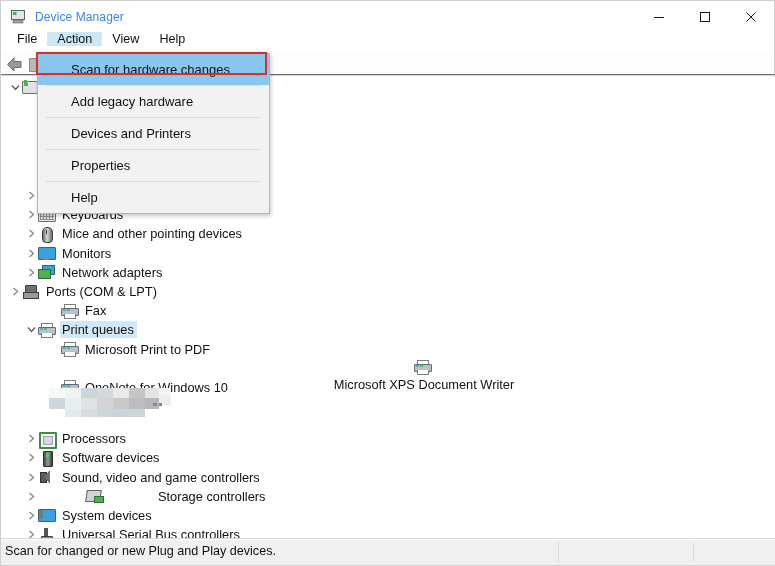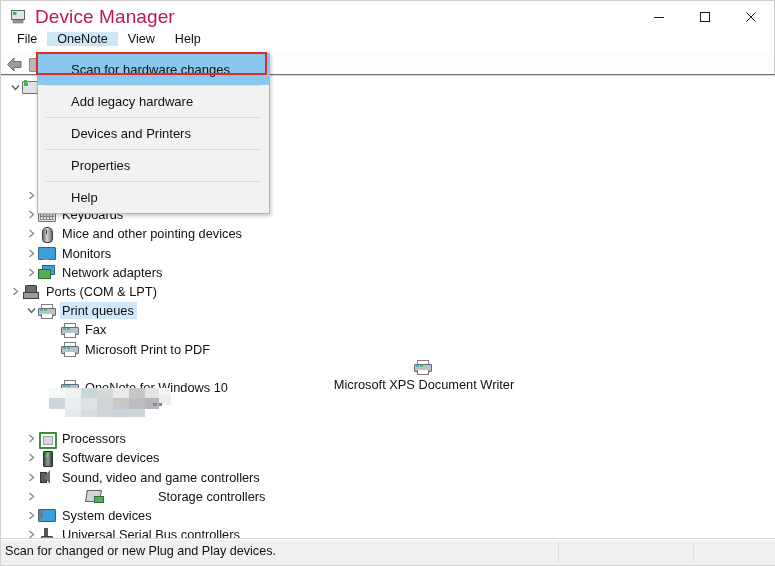--- a/index.html
+++ b/index.html
@@ -9,21 +9,21 @@
     font-family:"Liberation Sans","DejaVu Sans",sans-serif;
     font-size:13px;color:#1a1a1a;
     -webkit-font-smoothing:antialiased;
   }
   .window{position:relative;width:775px;height:566px;background:#ffffff;box-sizing:border-box;border:1px solid #cfcfcf;}
 
   
   .titlebar{position:absolute;left:0;top:0;width:100%;height:31px;background:#ffffff;}
   .title-left{position:absolute;left:10px;top:0;height:31px;display:flex;align-items:center;gap:8px;}
   .app-icon{width:16px;height:15px;position:relative;display:block;}
-  .title-text{font-size:19px;color:#be185d;letter-spacing:.1px;}
+  .title-text{font-size:12px;color:#3b82f6;letter-spacing:.1px;}
   .wbtns{position:absolute;right:0;top:0;height:31px;display:flex;}
   .wbtn{width:46px;height:31px;display:flex;align-items:center;justify-content:center;cursor:default;}
   .wbtn svg{display:block;}
 
   
   .menubar{position:absolute;left:0;top:31px;width:100%;height:21px;background:#ffffff;display:flex;align-items:flex-start;padding-left:6px;box-sizing:border-box;}
   .menu-item{padding:0 10px;display:flex;align-items:center;font-size:12.6px;color:#111;cursor:default;}
   .menu-item.active{background:#cce8f7;}
 
   
@@ -139,21 +139,21 @@
         <svg width="12" height="12" viewBox="0 0 12 12">
             <line x1="1.5" y1="1.5" x2="10.5" y2="10.5" stroke="#1a1a1a" stroke-width="1"></line>
             <line x1="10.5" y1="1.5" x2="1.5" y2="10.5" stroke="#1a1a1a" stroke-width="1"></line>
           </svg>
       </div>
     </div>
   </div>
 
   <div class="menubar">
     <div class="menu-item">File</div>
-    <div class="menu-item active">OneNote</div>
+    <div class="menu-item active">Action</div>
     <div class="menu-item">View</div>
     <div class="menu-item">Help</div>
   </div>
 
   <div class="toolbar">
     <span class="tb-back">
       <svg width="20" height="17" viewBox="0 0 20 17">
         <path d="M9 2 L2.5 8.5 L9 15 L9 11.5 L16 11.5 L16 5.5 L9 5.5 Z" fill="#9a9a9a" stroke="#6e6e6e" stroke-width="1"></path>
       </svg>
     </span>
@@ -245,45 +245,45 @@
             <polyline points="2.5,1 6.5,4.5 2.5,8" fill="none" stroke="#8c8c8c" stroke-width="1.4"></polyline>
           </svg>
       </span>
       <span class="ticon">
           <span class="i-port"></span>
           <span class="i-port2"></span>
         </span>
       <span class="tlabel">Ports (COM &amp; LPT)</span>
     </div>
 
-    <div class="row" style="padding-left:24px;">
-      <span class="chev">
-        <svg width="9" height="9" viewBox="0 0 9 9">
-            <polyline points="1,2.5 4.5,6.5 8,2.5" fill="none" stroke="#5f5f5f" stroke-width="1.4"></polyline>
-          </svg>
-      </span>
+    <div class="row" style="padding-left:60px;">
       <span class="ticon">
         <span class="i-pr-top"></span>
           <span class="i-pr-body"></span>
           <span class="i-pr-led"></span>
           <span class="i-pr-led2"></span>
           <span class="i-pr-out"></span>
       </span>
-      <span class="tlabel sel">Print queues</span>
-    </div>
-
-    <div class="row" style="padding-left:60px;">
+      <span class="tlabel">Fax</span>
+    </div>
+
+    <div class="row" style="padding-left:24px;">
+      <span class="chev">
+        <svg width="9" height="9" viewBox="0 0 9 9">
+            <polyline points="1,2.5 4.5,6.5 8,2.5" fill="none" stroke="#5f5f5f" stroke-width="1.4"></polyline>
+          </svg>
+      </span>
       <span class="ticon">
         <span class="i-pr-top"></span>
           <span class="i-pr-body"></span>
           <span class="i-pr-led"></span>
           <span class="i-pr-led2"></span>
           <span class="i-pr-out"></span>
       </span>
-      <span class="tlabel">Fax</span>
+      <span class="tlabel sel">Print queues</span>
     </div>
 
     <div class="row" style="padding-left:60px;">
       <span class="ticon">
         <span class="i-pr-top"></span>
           <span class="i-pr-body"></span>
           <span class="i-pr-led"></span>
           <span class="i-pr-led2"></span>
           <span class="i-pr-out"></span>
       </span>

